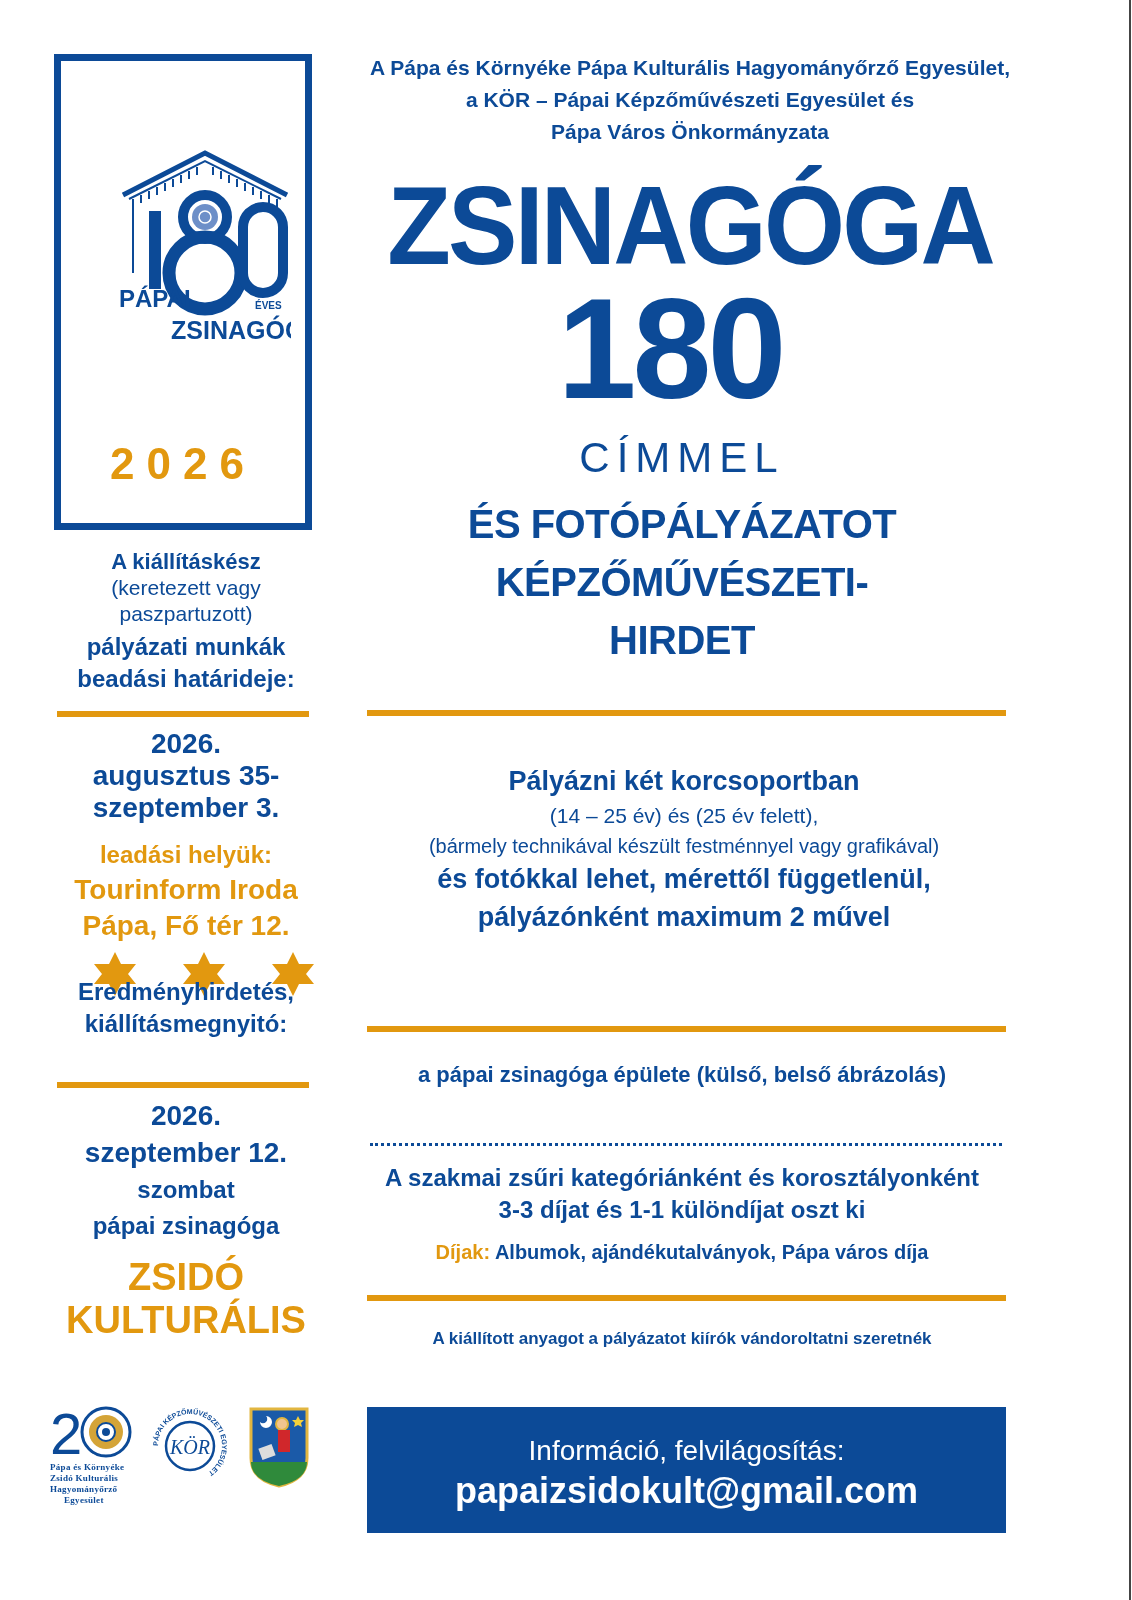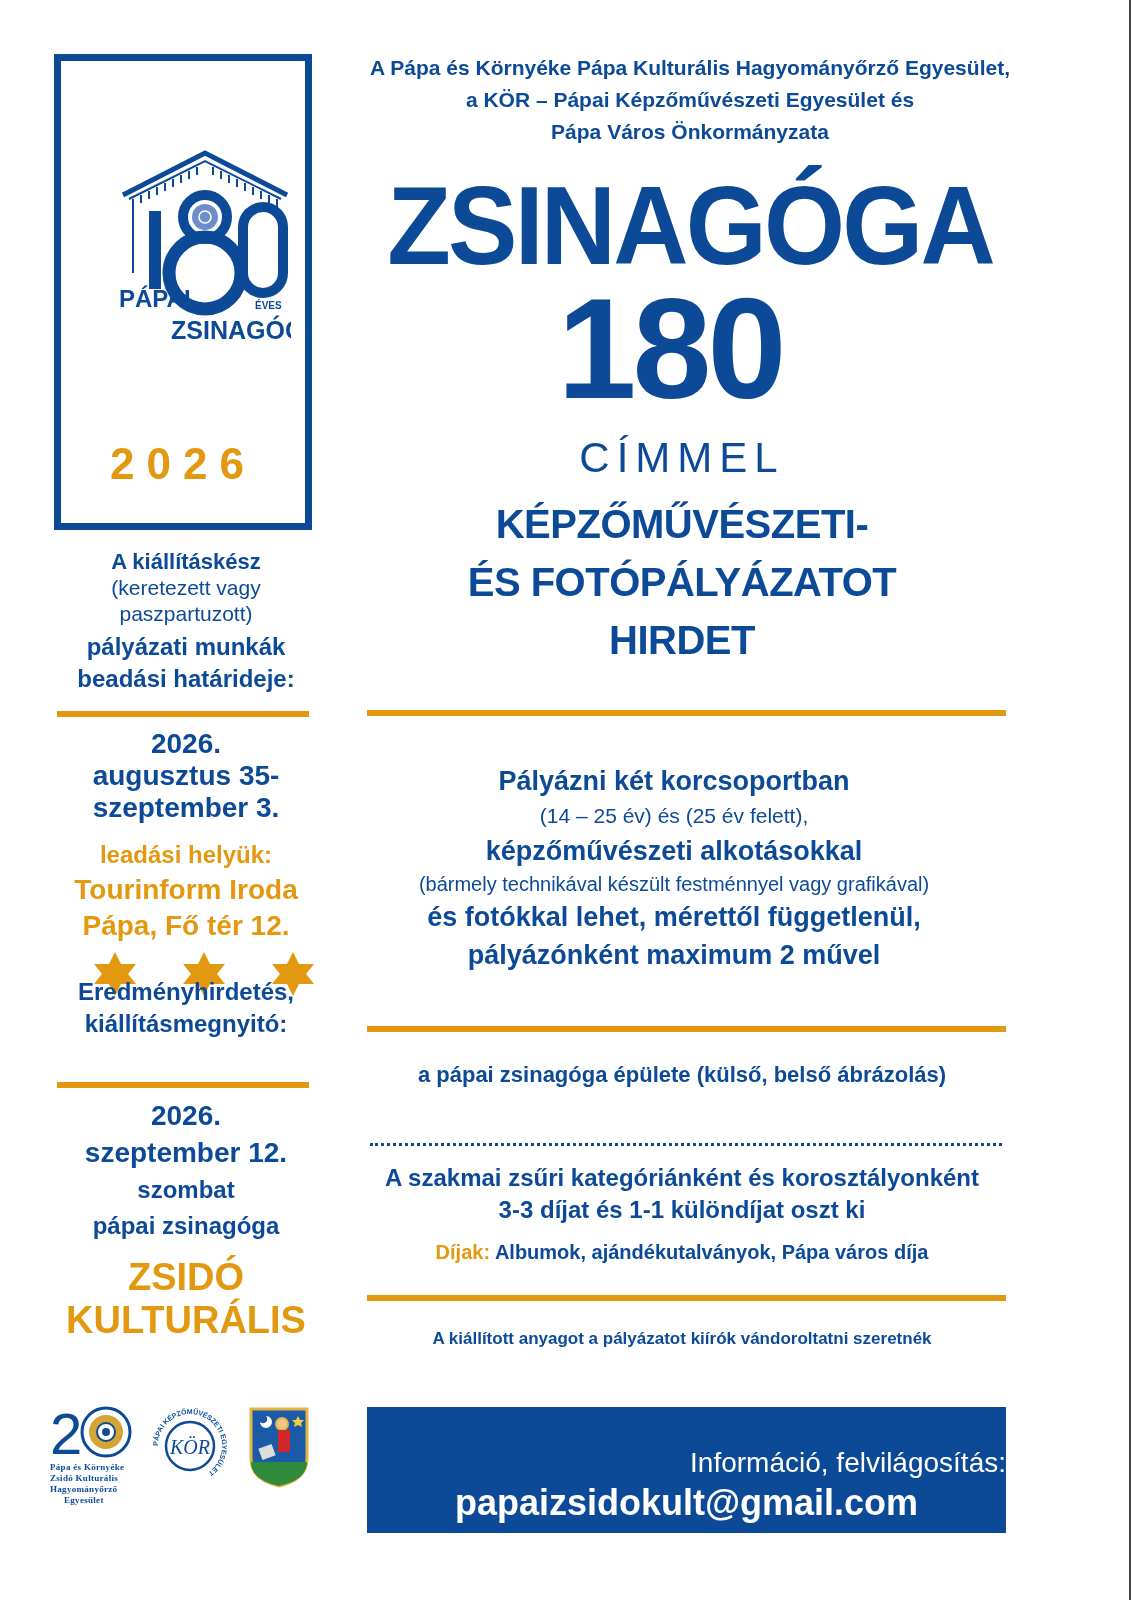--- a/index.html
+++ b/index.html
@@ -36,21 +36,21 @@
   .title2 { font-size:142px; font-weight:bold; line-height:130px; letter-spacing:-4px; }
   .cimmel { font-size:42px; font-weight:normal; letter-spacing:7px; line-height:52px; }
   .sub { font-size:40px; font-weight:bold; line-height:58px; letter-spacing:-0.5px; }
   .rrule { left:367px; width:639px; height:6px; background:#e2980f; }
   .p1 { font-size:27px; font-weight:bold; line-height:38px; }
   .p2 { font-size:21px; line-height:32px; }
   .p3 { font-size:27px; font-weight:bold; line-height:36px; }
   .p4 { font-size:19px; line-height:30px; }
   .dots { left:370px; width:632px; border-top:3px dotted #0c4a97; }
   .info-box { left:367px; top:1407px; width:639px; height:126px; background:#0c4a97; color:#fff; }
-  .info-l1 { font-size:28px; line-height:36px; padding-top:38px;text-align:right; }
+  .info-l1 { font-size:28px; line-height:36px; padding-top:26px; }
   .info-l2 { font-size:36px; font-weight:bold; line-height:44px; }
 
   .foot-logos { left:50px; top:1404px; width:270px; height:110px; }
   .tiny { font-family:"Liberation Serif", serif; font-size:9px; line-height:11px; color:#0c4a97; font-weight:bold; letter-spacing:0.3px; }
 </style>
 </head>
 <body>
 
 <div class="edge"></div>
 
@@ -182,31 +182,30 @@
   <div class="org">A Pápa és Környéke Pápa Kulturális Hagyományőrző Egyesület,</div>
   <div class="org">a KÖR – Pápai Képzőművészeti Egyesület és</div>
   <div class="org">Pápa Város Önkormányzata</div>
 </div>
 
 <div class="abs right c title1" style="top:170px">ZSINAGÓGA</div>
 <div class="abs right c title2" style="top:284px;left:310px">180</div>
 <div class="abs right c cimmel" style="top:432px;left:322px">CÍMMEL</div>
 
 <div class="abs right c" style="top:495px;left:322px">
+  <div class="sub">ÉS FOTÓPÁLYÁZATOT</div>
   <div class="sub">KÉPZŐMŰVÉSZETI-</div>
-  <div class="sub">ÉS FOTÓPÁLYÁZATOT</div>
   <div class="sub">HIRDET</div>
 </div>
 
 <div class="abs rrule" style="top:710px"></div>
 
-<div class="abs right c" style="top:762px;left:314px">
+<div class="abs right c" style="top:762px;left:324px">
   <div class="p1">Pályázni két korcsoportban</div>
   <div class="p2">(14 – 25 év) és (25 év felett),</div>
-  <div class="p1">képzőművészeti alkotásokkal</div>
   <div class="p4" style="font-size:20px;line-height:28px">(bármely technikával készült festménnyel vagy grafikával)</div>
   <div class="p1">és fotókkal lehet, mérettől függetlenül,</div>
   <div class="p1">pályázónként maximum 2 művel</div>
 </div>
 
 <div class="abs rrule" style="top:1026px"></div>
 
 <div class="abs right c" style="top:1058px;left:322px">
   <div class="p2" style="font-size:22px;line-height:34px;font-weight:bold">a pápai zsinagóga épülete (külső, belső ábrázolás)</div>
 </div>

